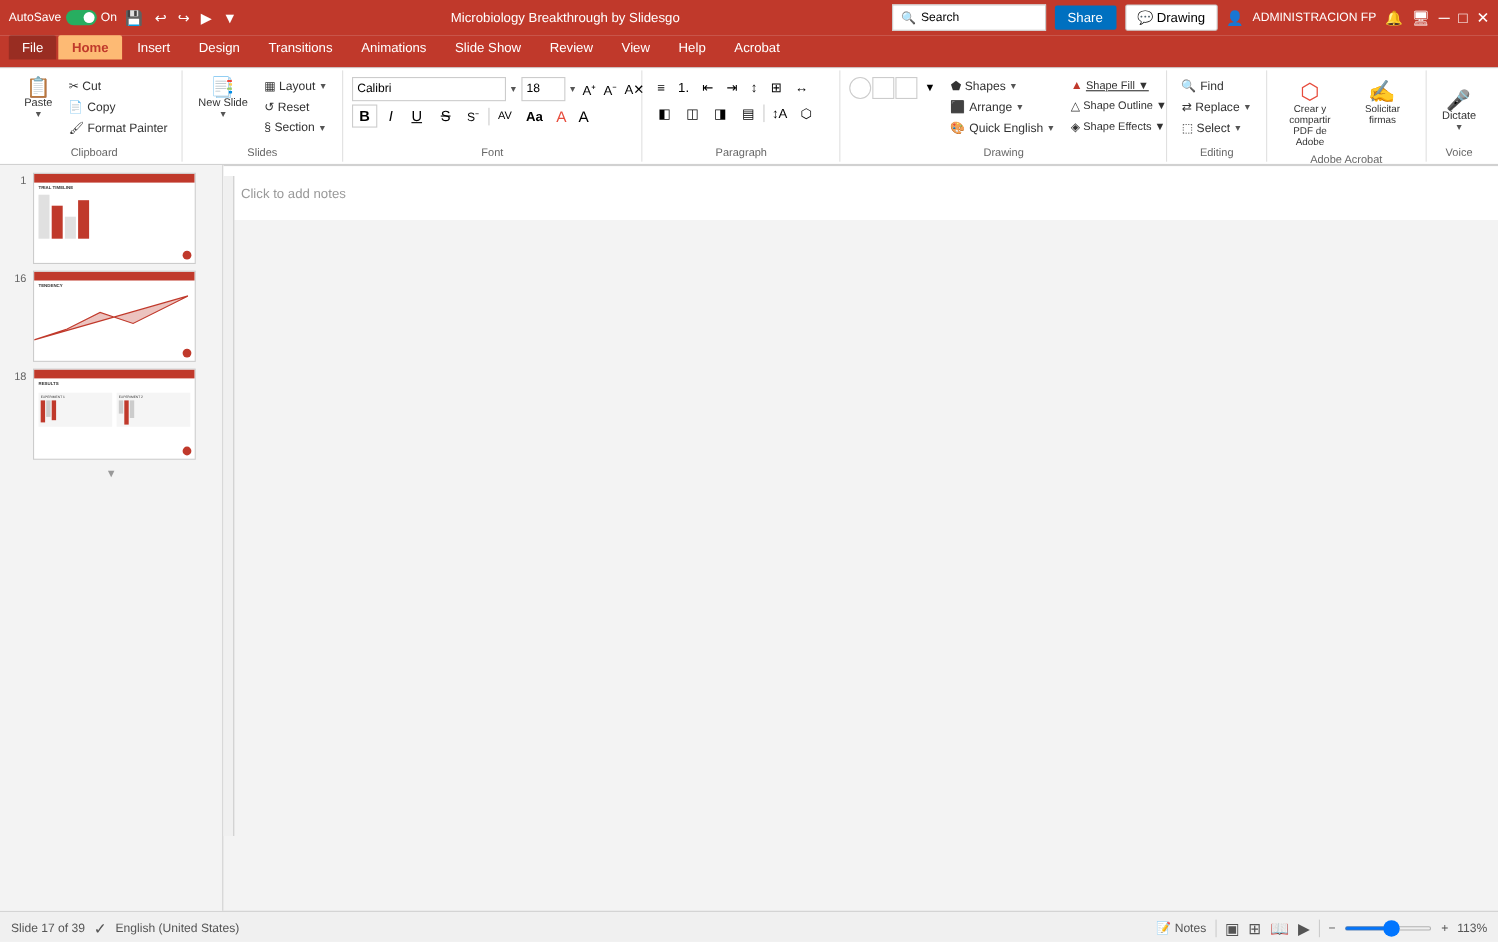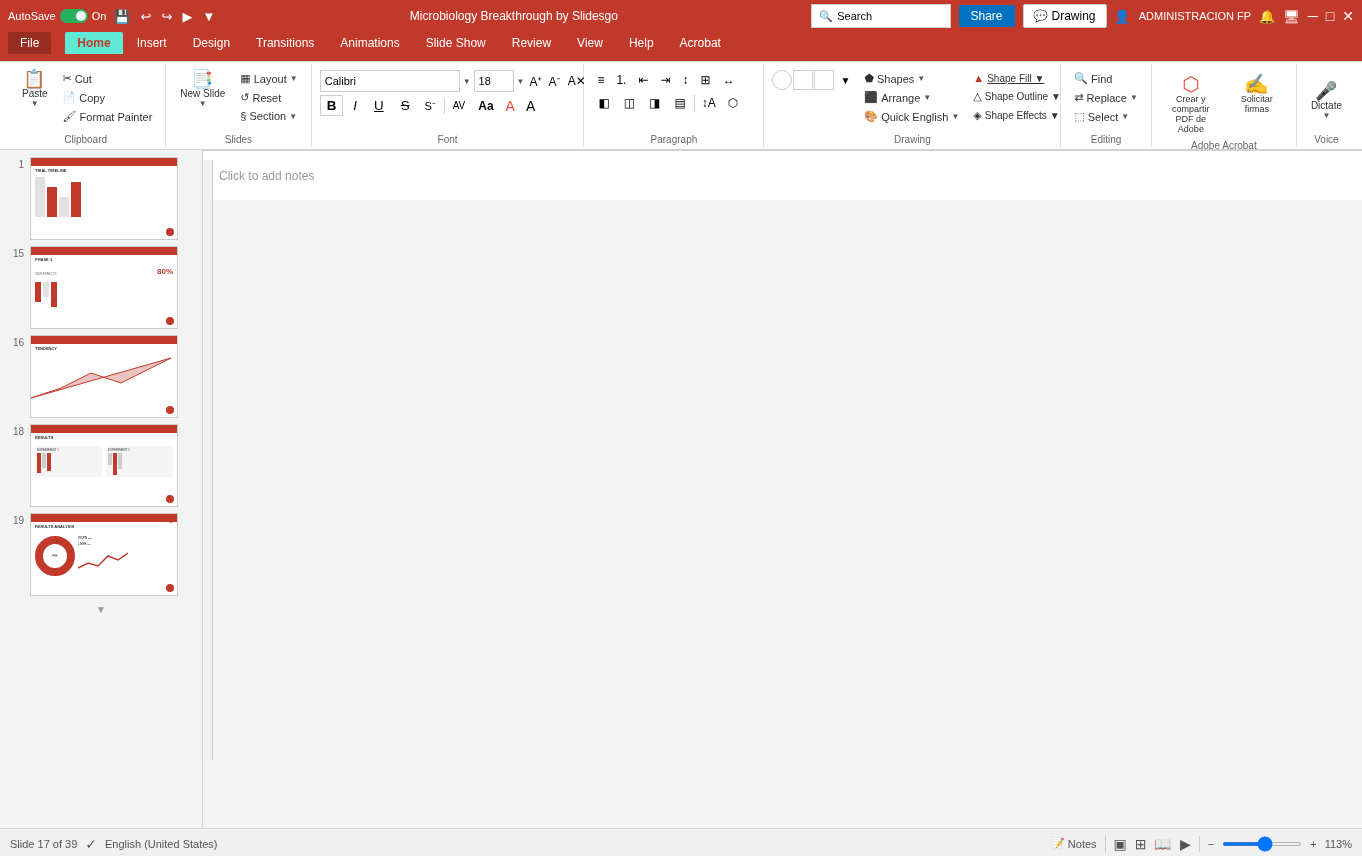--- a/index.html
+++ b/index.html
@@ -253,21 +253,21 @@
     <span style="color:white; cursor:pointer; font-size:13px;">🔔</span>
     <span style="color:white; cursor:pointer; font-size:13px;">🖥</span>
     <span style="color:white; cursor:pointer; font-size:14px;">─</span>
     <span style="color:white; cursor:pointer; font-size:14px;">□</span>
     <span style="color:white; cursor:pointer; font-size:14px;">✕</span>
   </div>
 </div>
 
 <div id="tabs-row" style="background: #c0392b;">
   <div class="tab" style="color:white; background: rgba(0,0,0,0.2);">File</div>
-  <div class="tab active" style="color:#c0392b; background:#5eead4; border-top: none; font-weight:600;margin-left:12px;">Home</div>
+  <div class="tab active" style="color:#c0392b; background:#fdba74; border-top: none; font-weight:600;">Home</div>
   <div class="tab" style="color:white;">Insert</div>
   <div class="tab" style="color:white;">Design</div>
   <div class="tab" style="color:white;">Transitions</div>
   <div class="tab" style="color:white;">Animations</div>
   <div class="tab" style="color:white;">Slide Show</div>
   <div class="tab" style="color:white;">Review</div>
   <div class="tab" style="color:white;">View</div>
   <div class="tab" style="color:white;">Help</div>
   <div class="tab" style="color:white;">Acrobat</div>
 </div>
@@ -484,35 +484,20 @@
         <div style="padding: 2px 4px; display:flex; gap:2px;">
           <div style="width:10px; height:40px; background:#e0e0e0;"></div>
           <div style="width:10px; height:30px; background:#c0392b; margin-top:10px;"></div>
           <div style="width:10px; height:20px; background:#e0e0e0; margin-top:20px;"></div>
           <div style="width:10px; height:35px; background:#c0392b; margin-top:5px;"></div>
         </div>
         <div style="position:absolute; bottom:3px; right:3px; width:8px; height:8px; background:#c0392b; border-radius:50%;"></div>
       </div>
     </div>
 
-    <div class="slide-item">
-      <span class="slide-number">15</span>
-      <div class="slide-thumb" style="background:#fff;">
-        <div style="position:absolute; top:0; left:0; right:0; height:8px; background:#c0392b;"></div>
-        <div style="padding: 10px 4px 2px 4px; font-size:4px; font-weight:bold; color:#333;">PHASE 3</div>
-        <div style="position:absolute; top:20px; right:4px; font-size:8px; font-weight:bold; color:#c0392b;">80%</div>
-        <div style="padding: 2px 4px; font-size:3px; color:#666; margin-top:6px;">SIDE EFFECTS</div>
-        <div style="padding: 2px 4px; display:flex; gap:2px; margin-top:2px;">
-          <div style="width:6px; height:20px; background:#c0392b;"></div>
-          <div style="width:6px; height:15px; background:#e0e0e0;"></div>
-          <div style="width:6px; height:25px; background:#c0392b;"></div>
-        </div>
-        <div style="position:absolute; bottom:3px; right:3px; width:8px; height:8px; background:#c0392b; border-radius:50%;"></div>
-      </div>
-    </div>
 
     <div class="slide-item">
       <span class="slide-number">16</span>
       <div class="slide-thumb" style="background:#fff;">
         <div style="position:absolute; top:0; left:0; right:0; height:8px; background:#c0392b;"></div>
         <div style="padding: 10px 4px 2px 4px; font-size:4px; font-weight:bold; color:#333;">TENDENCY</div>
         <div style="padding: 4px; position:relative; height:55px; overflow:hidden;">
           <svg width="140" height="50" viewBox="0 0 140 50" style="position:absolute; top:0; left:0;">
             <polygon points="0,45 30,35 60,20 90,30 140,5" fill="rgba(192,57,43,0.3)" stroke="#c0392b" stroke-width="1"></polygon>
           </svg>
@@ -542,43 +527,20 @@
               <div style="width:4px; height:12px; background:#ccc;"></div>
               <div style="width:4px; height:22px; background:#c0392b;"></div>
               <div style="width:4px; height:16px; background:#ccc;"></div>
             </div>
           </div>
         </div>
         <div style="position:absolute; bottom:3px; right:3px; width:8px; height:8px; background:#c0392b; border-radius:50%;"></div>
       </div>
     </div>
 
-    <div class="slide-item">
-      <span class="slide-number">19</span>
-      <div class="slide-thumb" style="background:#fff;">
-        <div style="position:absolute; top:0; left:0; right:0; height:8px; background:#c0392b;"></div>
-        <div style="padding: 10px 4px 2px 4px; font-size:4px; font-weight:bold; color:#333;">RESULTS ANALYSIS</div>
-        <div style="display:flex; gap:3px; padding:3px 4px; margin-top:2px;">
-          <div style="width:40px; height:40px; border-radius:50%; border:8px solid #c0392b; position:relative;">
-            <div style="position:absolute; top:50%; left:50%; transform:translate(-50%,-50%); font-size:3px;">PIE</div>
-          </div>
-          <div style="flex:1;">
-            <div style="font-size:3px; margin-bottom:2px;">WCPN ----</div>
-            <div style="font-size:3px; margin-bottom:2px;">LIVER ---</div>
-            <div style="width:50px; height:25px; position:relative;">
-              <svg width="50" height="25">
-                <polyline points="0,20 10,15 20,18 30,8 40,12 50,5" fill="none" stroke="#c0392b" stroke-width="1.5"></polyline>
-              </svg>
-            </div>
-          </div>
-        </div>
-        <div style="position:absolute; bottom:3px; right:3px; width:8px; height:8px; background:#c0392b; border-radius:50%;"></div>
-        <div style="position:absolute; top:3px; right:3px; width:6px; height:6px; border-radius:50%; background:#c0392b; opacity:0.6;"></div>
-      </div>
-    </div>
 
 
     <div style="height:20px; display:flex; align-items:center; justify-content:center; color:#999; font-size:10px;">▼</div>
   </div>
 
   <div style="flex:1; display:flex; flex-direction:row; overflow:hidden;">
 
     <div id="canvas-area">
 
       <div style="position:absolute; left:203px; top:160px; width:10px; height:600px; background:#f0f0f0; border-right:1px solid #ccc;"></div>

